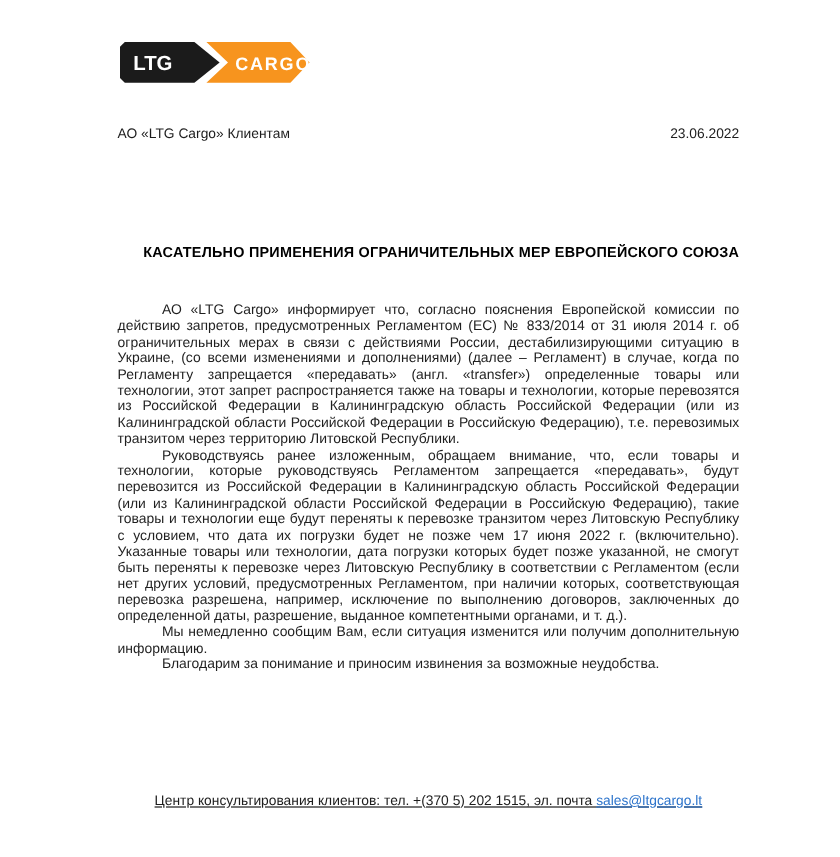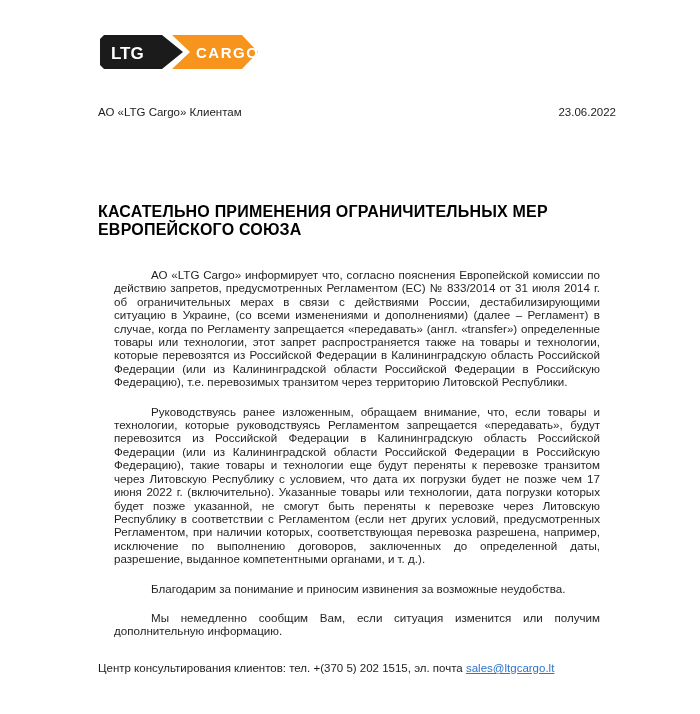--- a/index.html
+++ b/index.html
@@ -12,33 +12,34 @@
     overflow:hidden;
   }
   .logo{position:absolute;top:33px;left:98px;width:162px;height:38px;}
   .meta-row{
     position:absolute;top:106px;left:98px;width:518px;
     display:flex;justify-content:space-between;
     font-size:11.5px;color:#1d1d1d;
   }
   .subject{
     position:absolute;top:203px;left:98px;width:518px;
-    font-size:16px;font-weight:bold;color:#000000;
+    font-size:12px;font-weight:bold;color:#000000;
     letter-spacing:0.2px;
+    text-align:right;
   }
   .body-text{
     position:absolute;top:252px;left:98px;width:518px;
     font-size:11.6px;line-height:13.4px;
     text-align:justify;color:#1f1f1f;
   }
-  .body-text p{margin:16px;text-indent:37px;}
+  .body-text p{margin:0;text-indent:37px;}
   a.doc-link{color:#2e75cc;text-decoration:underline;cursor:pointer;}
   .footer{
     position:absolute;top:662px;left:98px;width:518px;
-    font-size:11.5px;color:#1d1d1d;
+    font-size:11.5px;text-align:center;color:#1d1d1d;text-decoration:underline;
   }
 </style>
 </head>
 <body>
 
 <div class="page">
 
   <div class="logo">
     <svg width="162" height="38" viewBox="0 0 162 38">
       <polygon points="6,2 64,2 85,19 64,36 6,36 2,32 2,6" stroke-linejoin="round" fill="#1b1b1b"></polygon>
@@ -51,21 +52,21 @@
   <div class="meta-row">
     <span>АО «LTG Cargo» Клиентам</span>
     <span>23.06.2022</span>
   </div>
 
   <div class="subject">КАСАТЕЛЬНО ПРИМЕНЕНИЯ ОГРАНИЧИТЕЛЬНЫХ МЕР ЕВРОПЕЙСКОГО СОЮЗА</div>
 
   <div class="body-text">
     <p>АО «LTG Cargo» информирует что, согласно пояснения Европейской комиссии по действию запретов, предусмотренных Регламентом (ЕС) № 833/2014 от 31 июля 2014 г. об ограничительных мерах в связи с действиями России, дестабилизирующими ситуацию в Украине, (со всеми изменениями и дополнениями) (далее – Регламент) в случае, когда по Регламенту запрещается «передавать» (англ. «transfer») определенные товары или технологии, этот запрет распространяется также на товары и технологии, которые перевозятся из Российской Федерации в Калининградскую область Российской Федерации (или из Калининградской области Российской Федерации в Российскую Федерацию), т.е. перевозимых транзитом через территорию Литовской Республики.</p>
     <p>Руководствуясь ранее изложенным, обращаем внимание, что, если товары и технологии, которые руководствуясь Регламентом запрещается «передавать», будут перевозится из Российской Федерации в Калининградскую область Российской Федерации (или из Калининградской области Российской Федерации в Российскую Федерацию), такие товары и технологии еще будут переняты к перевозке транзитом через Литовскую Республику с условием, что дата их погрузки будет не позже чем 17 июня 2022 г. (включительно). Указанные товары или технологии, дата погрузки которых будет позже указанной, не смогут быть переняты к перевозке через Литовскую Республику в соответствии с Регламентом (если нет других условий, предусмотренных Регламентом, при наличии которых, соответствующая перевозка разрешена, например, исключение по выполнению договоров, заключенных до определенной даты, разрешение, выданное компетентными органами, и т. д.).</p>
+    <p>Мы немедленно сообщим Вам, если ситуация изменится или получим дополнительную информацию.</p>
     <p>Благодарим за понимание и приносим извинения за возможные неудобства.</p>
-    <p>Мы немедленно сообщим Вам, если ситуация изменится или получим дополнительную информацию.</p>
   </div>
 
   <div class="footer">
     <span>Центр консультирования клиентов: тел. +(370 5) 202 1515, эл. почта </span><a class="doc-link" href="#">sales@ltgcargo.lt</a>
   </div>
 
 </div>
 
 </body></html>

